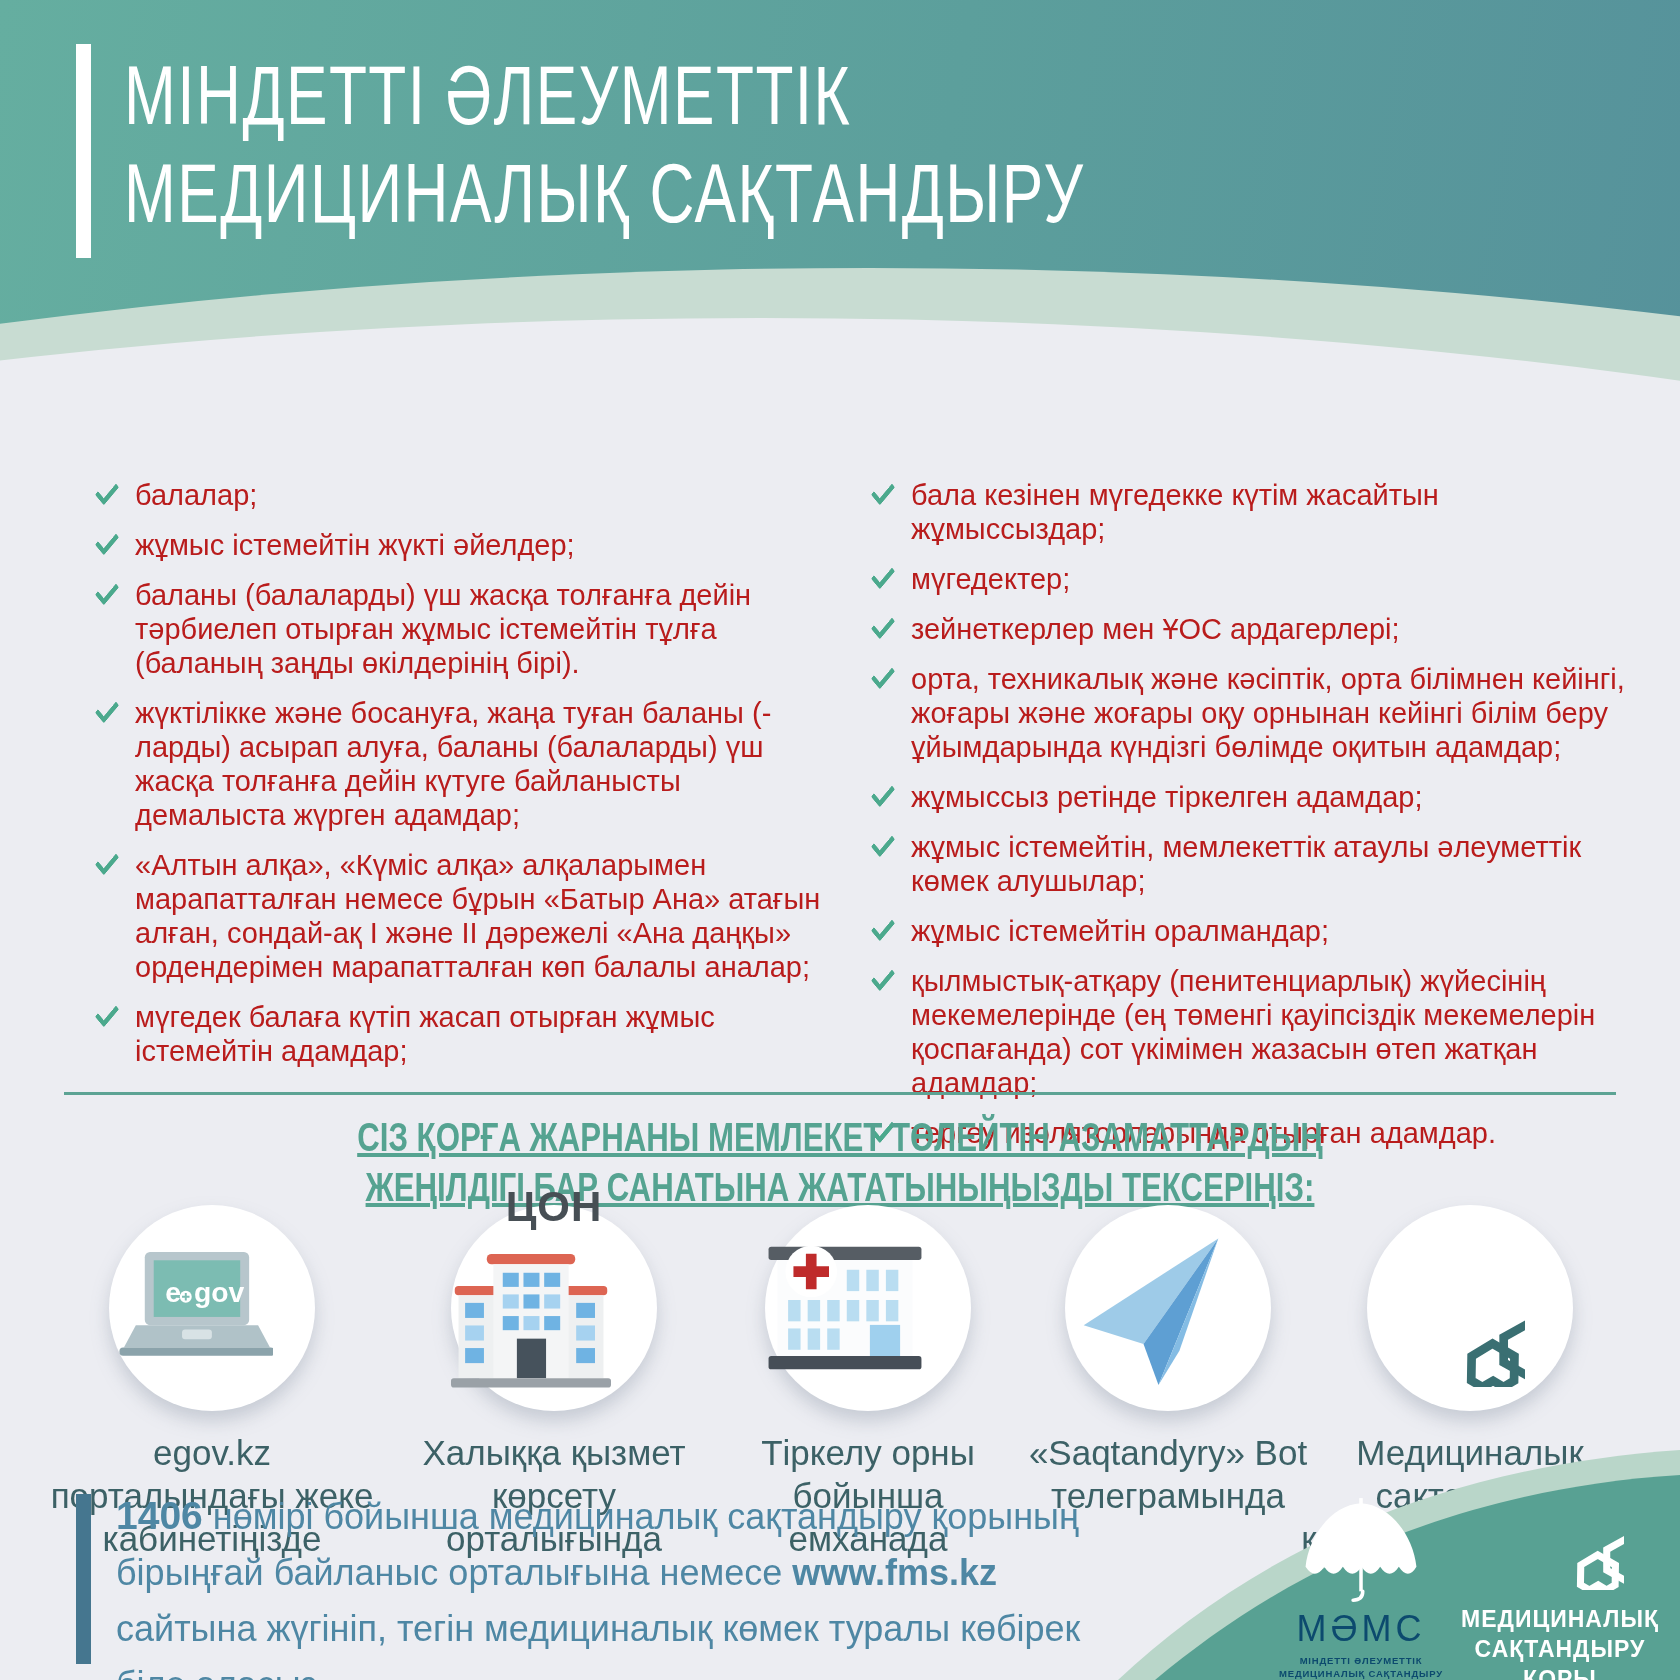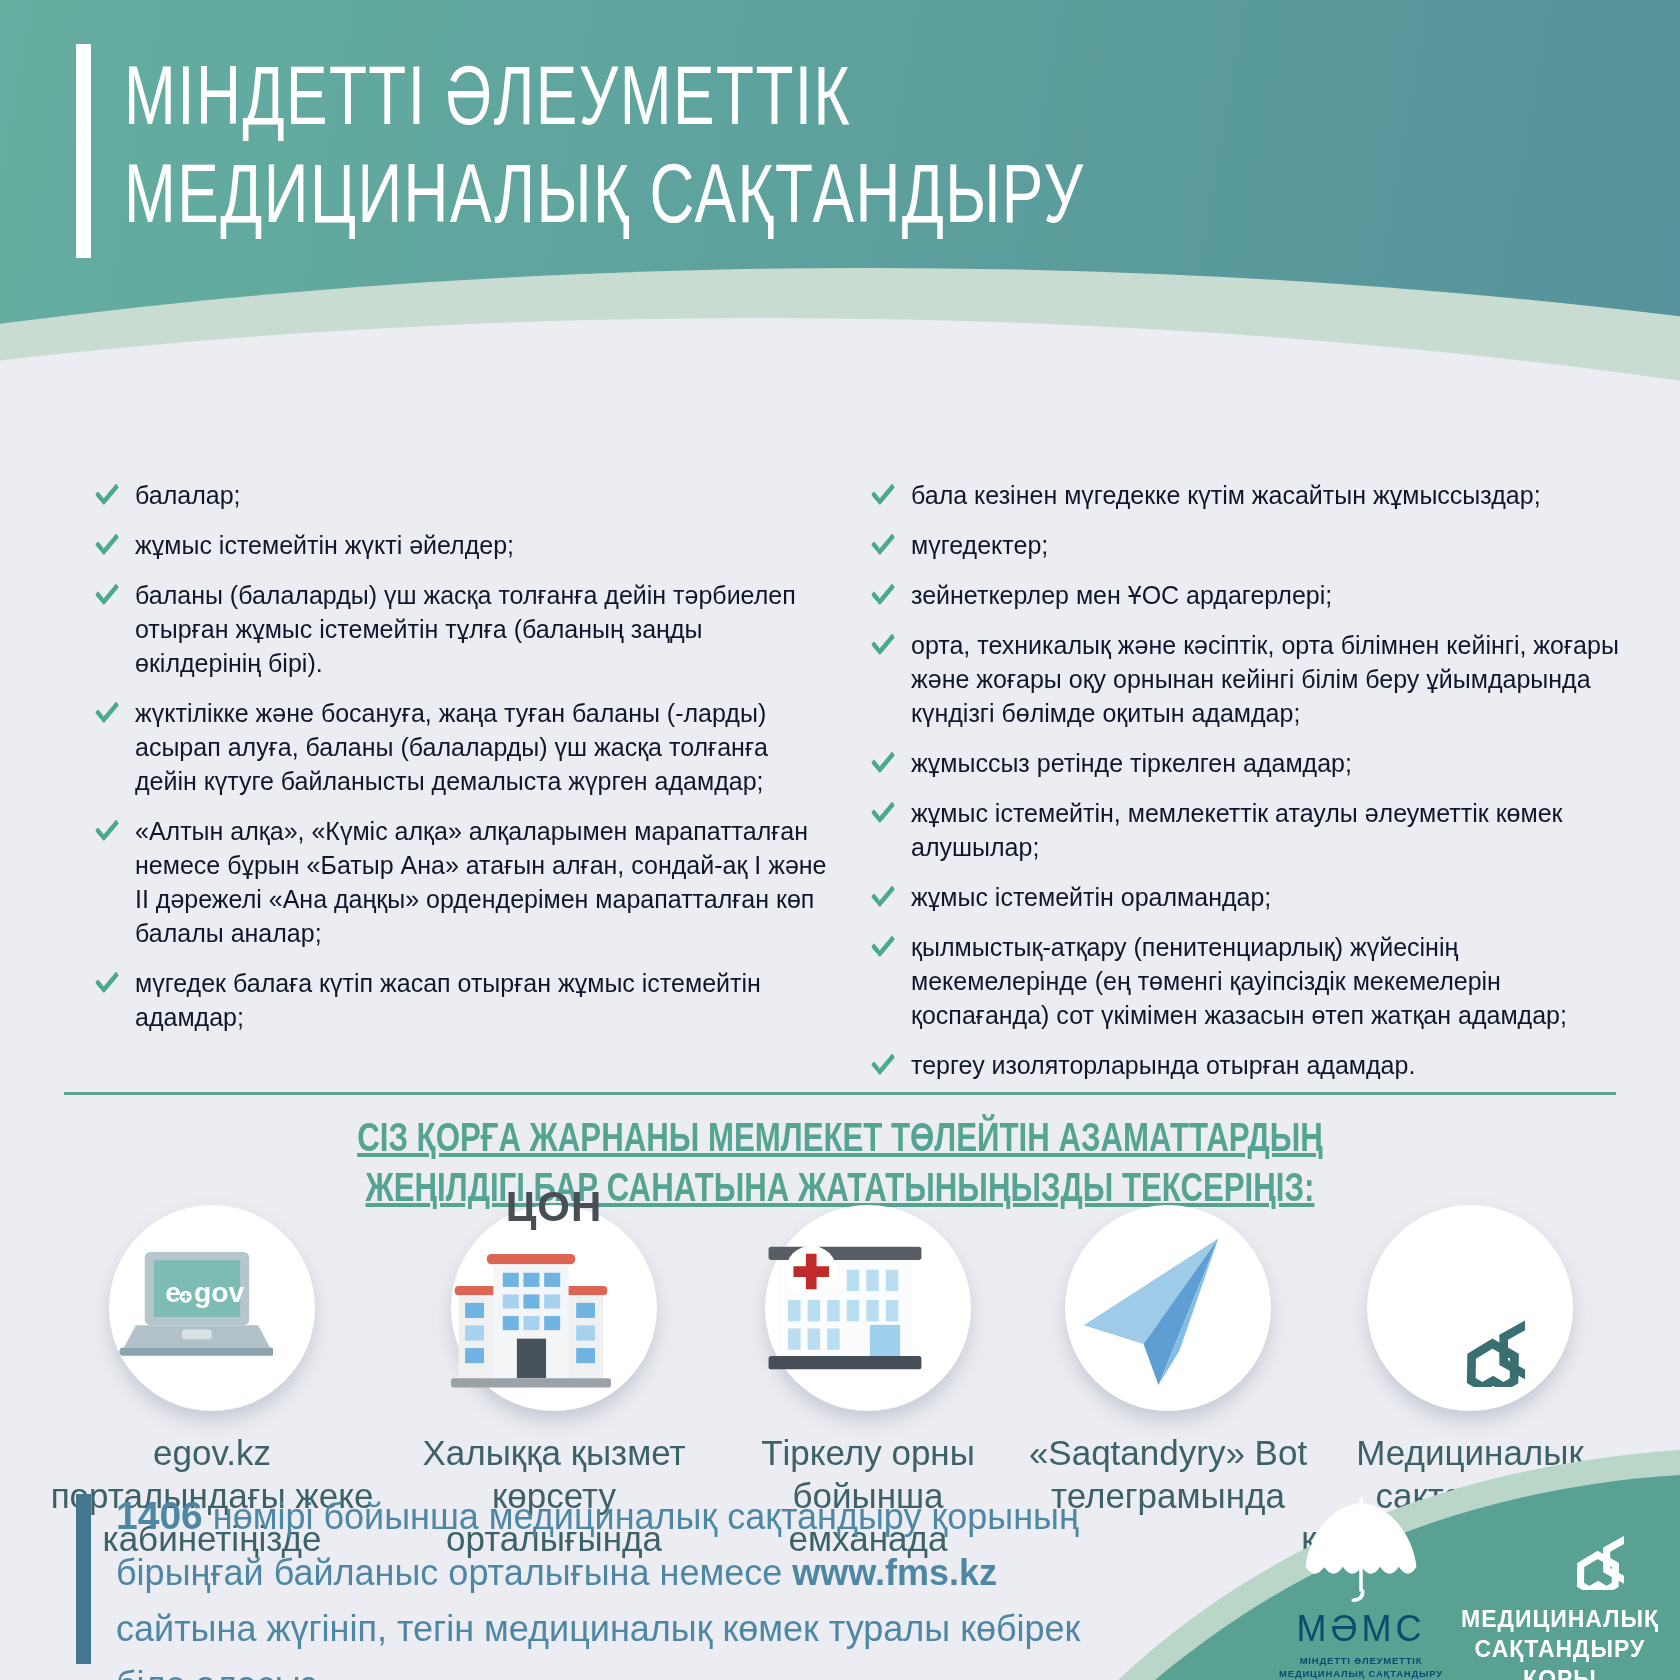--- a/index.html
+++ b/index.html
@@ -27,21 +27,21 @@
     clip-path:polygon(20px 0,calc(100% - 20px) 0,100% 100%,0 100%);
     display:flex;flex-direction:column;justify-content:center;align-items:center;}
   .banner .bl{display:block;font-size:44px;line-height:52px;font-weight:bold;color:#2e5f6b;
     transform:scaleX(0.8);transform-origin:center;white-space:nowrap;
     text-shadow:1px 1px 0 rgba(255,255,255,.7),-1px -1px 1px rgba(20,40,50,.25);}
   
   .col{position:absolute;top:478px;}
   .col-left{left:92px;width:740px;}
   .col-right{left:868px;width:768px;}
   .check-item{display:flex;gap:13px;margin-bottom:16px;
-    font-size:25px;line-height:34px;color:#0f172a;}
+    font-size:29px;line-height:34px;color:#b91c1c;}
   .check-icon{flex:none;width:30px;height:26px;position:relative;margin-top:2px;}
   .check-icon::before{content:"";position:absolute;left:3px;top:4px;width:19px;height:9px;
     border-left:5px solid #4ba98d;border-bottom:5px solid #4ba98d;
     transform:rotate(-50deg) skewX(-10deg);border-radius:2px;}
   .check-text{flex:1;}
   
   .divider{position:absolute;left:64px;top:1092px;width:1552px;height:3px;background:#5ca394;}
   .section-heading{position:absolute;left:0;top:1112px;width:1680px;text-align:center;color:#55a391;text-decoration:underline;}
   .section-heading .sl{display:block;font-size:40px;line-height:50px;font-weight:bold;
     transform:scaleX(0.78);transform-origin:center;white-space:nowrap;}

